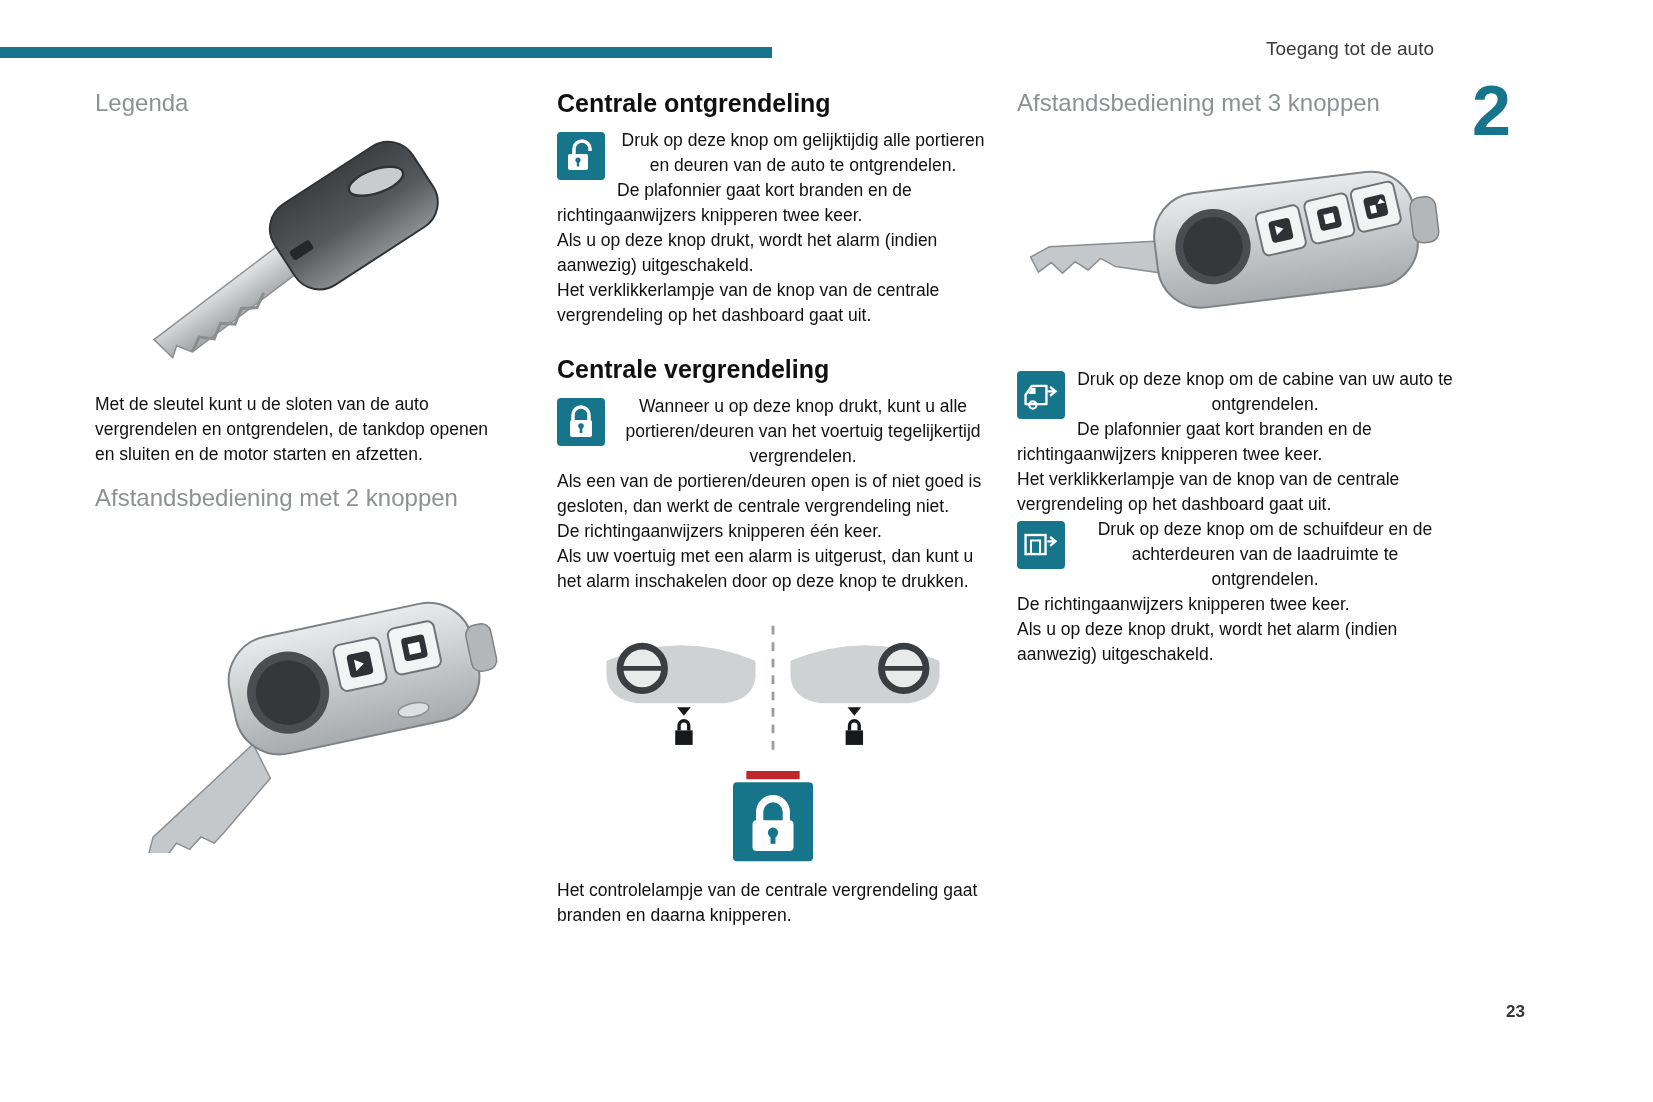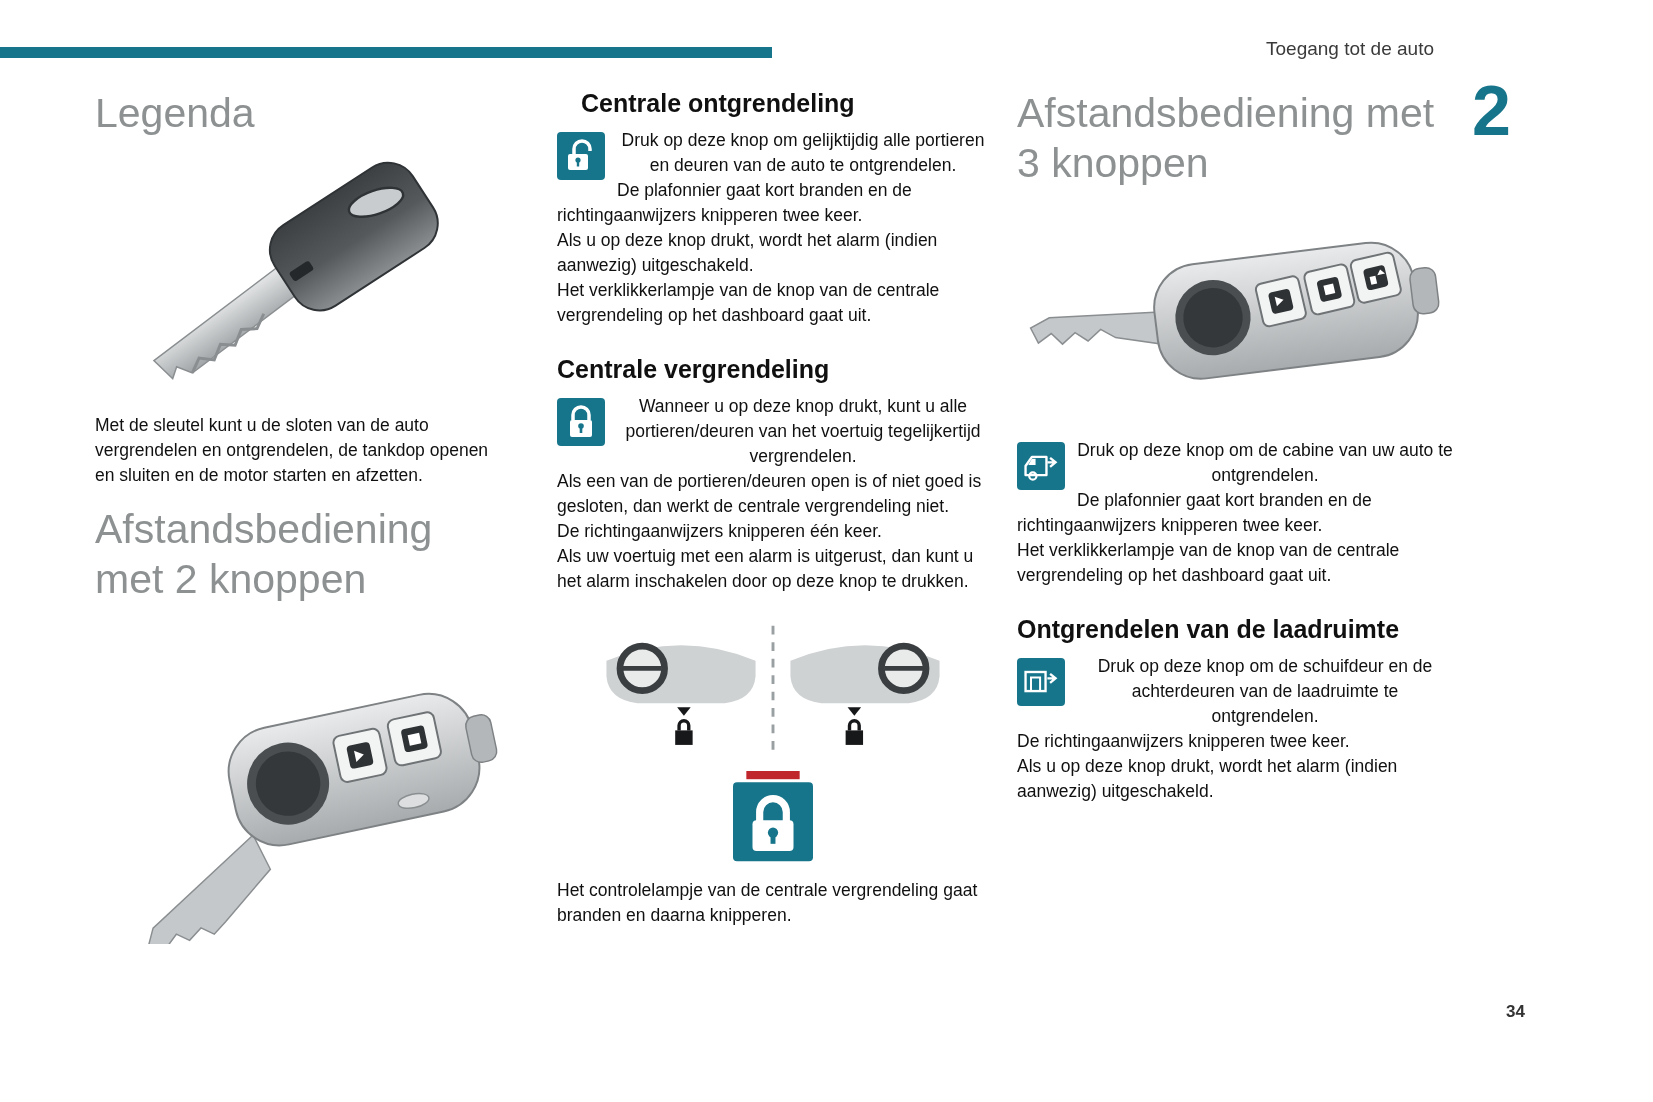--- a/index.html
+++ b/index.html
@@ -11,24 +11,24 @@
   .topbar { position:absolute; left:0; top:47px; width:772px; height:11px; background:#16758b; }
   .header-label { position:absolute; top:38px; right:219px; font-size:19px; color:#3a3a3a; }
   .chapter-num { position:absolute; top:76px; left:1472px; font-size:70px; font-weight:bold; color:#16758b; line-height:1; }
   .page-number { position:absolute; right:128px; bottom:80px; font-size:17px; font-weight:bold; color:#333; }
 
   .col { position:absolute; top:88px; }
   .col1 { left:95px;  width:412px; }
   .col2 { left:557px; width:432px; }
   .col3 { left:1017px; width:436px; }
 
-  h2.gray-title { font-size:41px; font-weight:400; color:#8d9192; line-height:1.22; margin:0 0 8px 0; }
+  h2.gray-title { font-size:24px; font-weight:400; color:#8d9192; line-height:1.22; margin:0 0 8px 0; }
   h2.gray-title.spaced { margin-top:16px; }
   h3.section-title { font-size:25px; font-weight:700; color:#101010; margin:26px 0 10px 0; line-height:1.2; }
-  .col2 .section:first-child h3.section-title { margin-top:0;margin-left:24px; }
+  .col2 .section:first-child h3.section-title { margin-top:0; }
 
   p.body { font-size:17.5px; line-height:25px; color:#101010; }
   .icon-para { margin-bottom:0;text-align:center; }
   .icon-para::after { content:""; display:block; clear:none; }
   .icon-box {
     float:left; width:48px; height:48px; margin:4px 12px 2px 0;
     background:#16758b; border-radius:4px;
     display:flex; align-items:center; justify-content:center;
   }
   .icon-box svg { width:40px; height:40px; }
@@ -41,21 +41,21 @@
   .key3 { width:436px; height:auto; margin:16px 0 6px 0; }
   .dash-art { width:368px; height:auto; margin:26px auto 4px auto; }
   .biglock-art { width:80px; height:auto; margin:6px auto 16px auto; }
 </style>
 </head>
 <body>
 
 <div class="topbar"></div>
 <div class="header-label">Toegang tot de auto</div>
 <div class="chapter-num">2</div>
-<div class="page-number">34</div>
+<div class="page-number">23</div>
 
 <div class="col col1">
   <h2 class="gray-title">Legenda</h2>
 
   <svg class="art key1" viewBox="0 0 400 250" aria-hidden="true">
     <defs>
       <linearGradient id="kg1" x1="0" y1="0" x2="0" y2="1">
         <stop offset="0" stop-color="#3c4043"></stop>
           <stop offset="0.55" stop-color="#55595c"></stop>
           <stop offset="1" stop-color="#8a8e91"></stop>
@@ -223,21 +223,20 @@
           <path d="M29 16 h7 M32 11 l6 5 -6 5" fill="none" stroke="#ffffff" stroke-width="2.6"></path>
         </svg>
       </span>
       <p class="body">Druk op deze knop om de cabine van uw auto te ontgrendelen.</p>
     </div>
     <p class="body">De plafonnier gaat kort branden en de richtingaanwijzers knipperen twee keer.</p>
     <p class="body">Het verklikkerlampje van de knop van de centrale vergrendeling op het dashboard gaat uit.</p>
   </div>
 
   <div class="section">
-    <h3 class="section-title">Ontgrendelen van de laadruimte</h3>
     <div class="icon-para">
       <span class="icon-box">
         <svg viewBox="0 0 44 40" aria-hidden="true">
           <rect x="5" y="9" width="22" height="21" fill="none" stroke="#ffffff" stroke-width="2.6"></rect>
           <path d="M11 30 V15 h10 v15" fill="none" stroke="#ffffff" stroke-width="2.2"></path>
           <path d="M29 16 h7 M32 11 l6 5 -6 5" fill="none" stroke="#ffffff" stroke-width="2.6"></path>
         </svg>
       </span>
       <p class="body">Druk op deze knop om de schuifdeur en de achterdeuren van de laadruimte te ontgrendelen.</p>
     </div>

